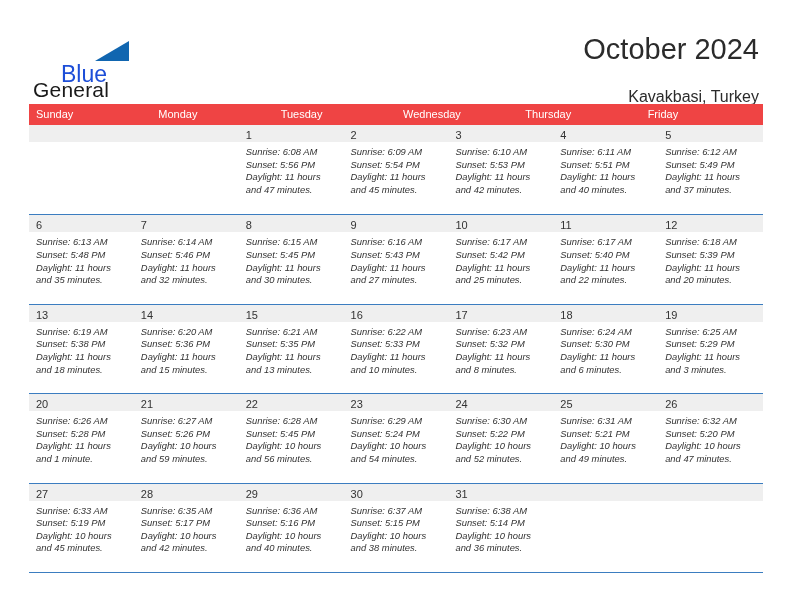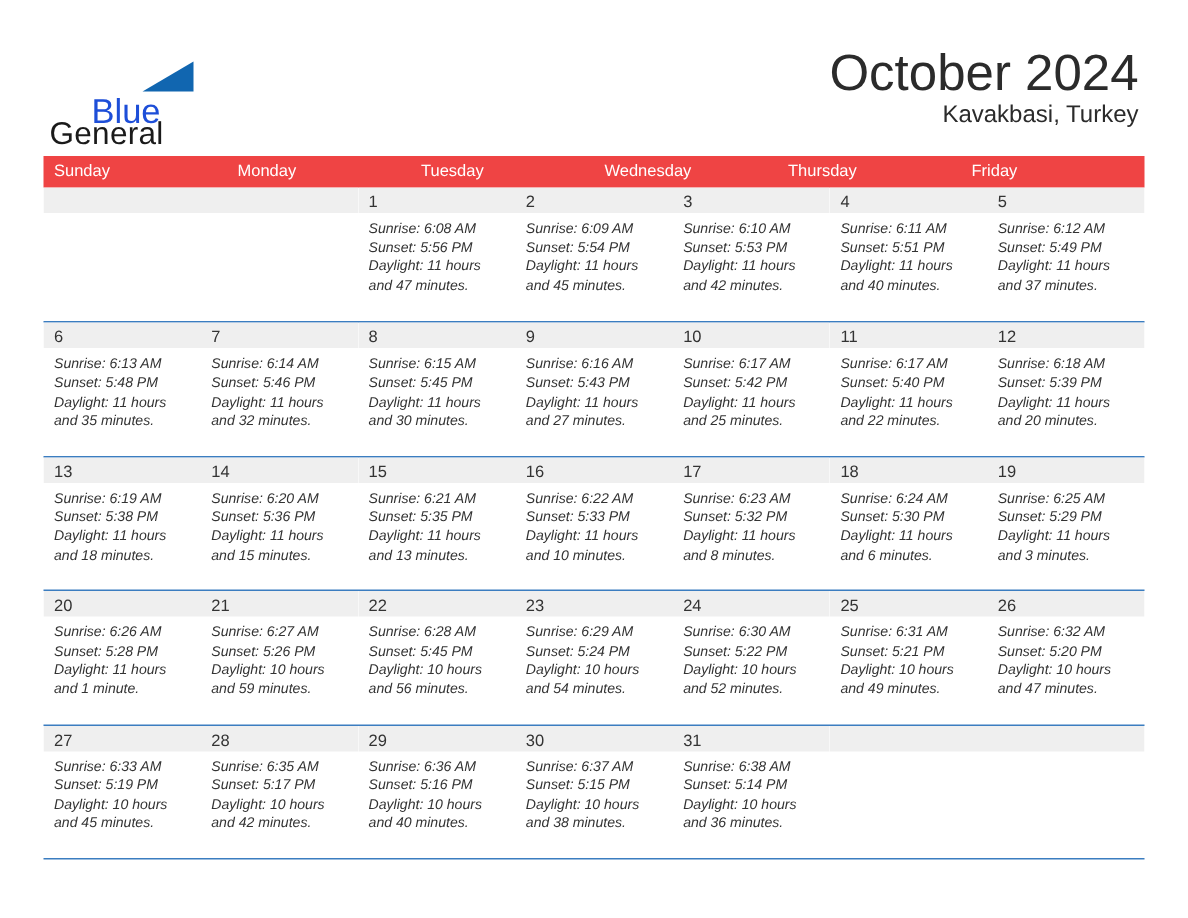--- a/index.html
+++ b/index.html
@@ -64,31 +64,31 @@
     color: #1d4ed8;
     font-family: "Liberation Sans", sans-serif;
   }
   .title-block {
     position: absolute;
     right: 33px;
     top: 32px;
     text-align: right;
   }
   .cal-title {
-    font-size: 34px;
+    font-size: 29px;
     color: #2b2b2b;
     line-height: 34px;
     white-space: nowrap;
     font-weight: normal;
   }
   .cal-subtitle {
     font-size: 16px;
     color: #2b2b2b;
     line-height: 22px;
-    margin-top: 0;
+    margin-top: 20px;
     white-space: nowrap;
   }
 
   
   .calendar {
     position: absolute;
     left: 29px;
     top: 104px;
     width: 734px;
   }

